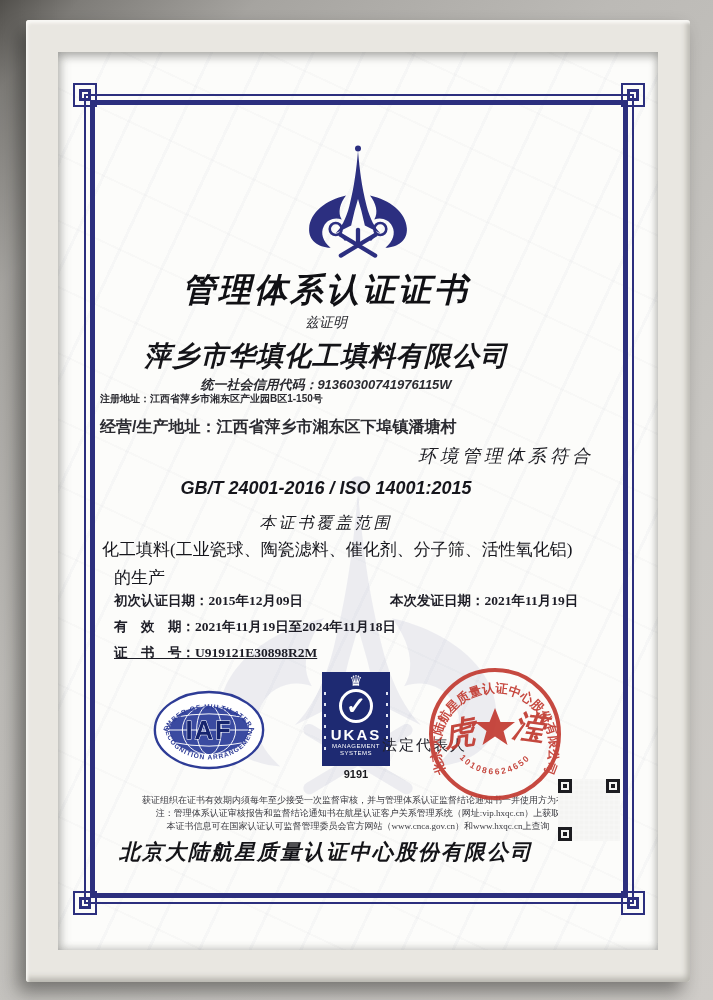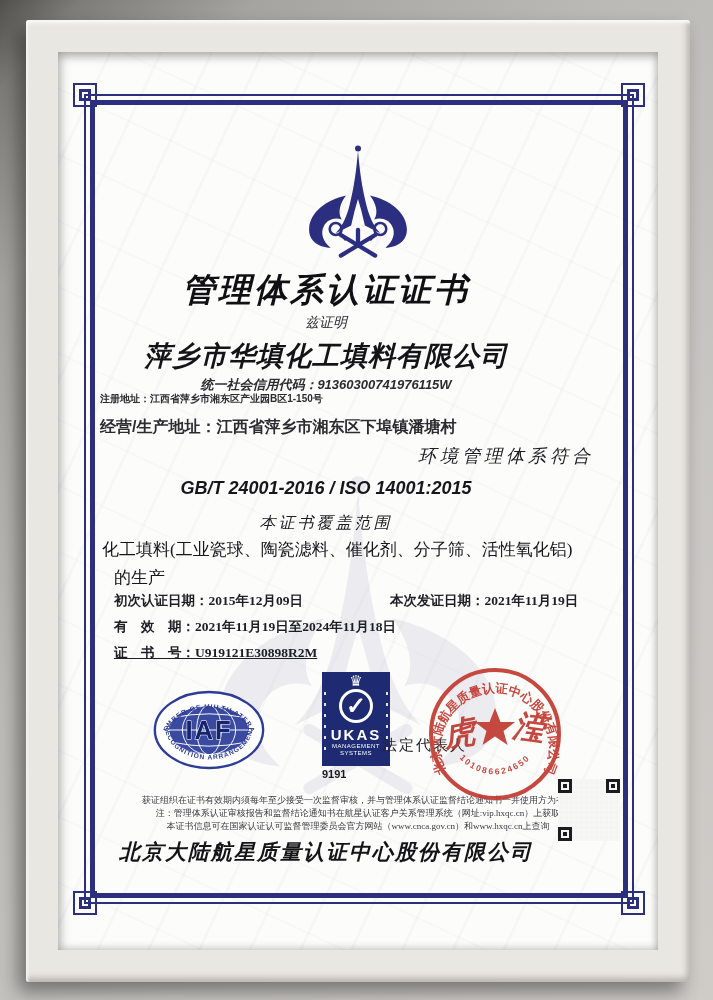--- a/index.html
+++ b/index.html
@@ -51,21 +51,21 @@
     display:flex; flex-direction:column; align-items:center;
     background-image:repeating-linear-gradient(to bottom,#dfe3f2 0 3px,transparent 3px 11px),
                      repeating-linear-gradient(to bottom,#dfe3f2 0 3px,transparent 3px 11px);
     background-size:2px 58px,2px 58px; background-position:2px 20px,64px 20px; background-repeat:no-repeat; }
   .ukas .crown { color:#fff; font-size:15px; line-height:17px; }
   .ukas .ring { width:34px; height:34px; border:3px solid #fff; border-radius:50%;
     display:flex; align-items:center; justify-content:center; margin-top:0px; }
   .ukas .check { color:#fff; font-size:24px; font-weight:bold; line-height:24px; }
   .ukas .uk-name { color:#fff; font-size:15px; font-weight:bold; letter-spacing:2px; margin-top:3px; }
   .ukas .uk-sub { color:#fff; font-size:6px; text-align:center; line-height:7px; letter-spacing:.5px; }
-  .ukas-num { top:716px; left:264px; width:68px; text-align:left; font-size:11px; font-weight:bold; color:#1a1a1e; }
+  .ukas-num { top:716px; left:264px; width:68px; text-align:center; font-size:11px; font-weight:bold; color:#1a1a1e; }
 
   .legalrep { top:684px; left:324px; font-size:15px; color:#23232b; font-family:"Liberation Serif", serif; letter-spacing:2px; z-index:2; }
   .seal { top:612px; left:367px; width:140px; height:140px; z-index:3; opacity:.92; }
 
   .qr { top:727px; left:500px; width:62px; height:62px; background:#f4f4f2; z-index:1;
     background-image:repeating-linear-gradient(0deg,#26262a 0 2px,transparent 2px 5px),
                      repeating-linear-gradient(90deg,#26262a 0 2px,transparent 2px 5px);
     background-blend-mode:screen; }
   .qr-f { position:absolute; width:14px; height:14px; border:3px solid #1c1c20; background:#f4f4f2; }
   .qr-f::after { content:""; position:absolute; inset:2px; background:#1c1c20; }

